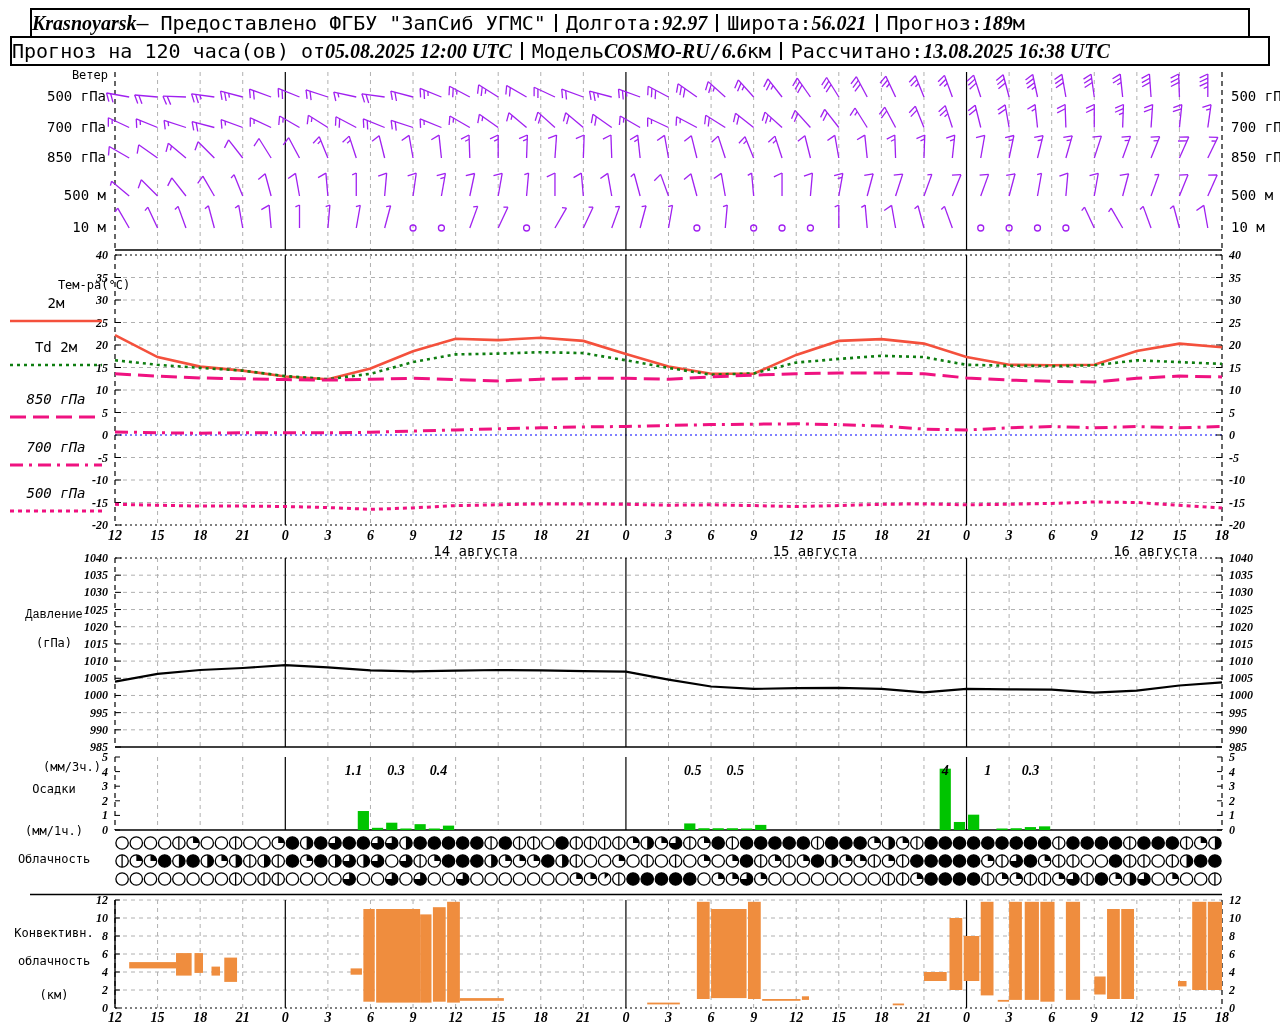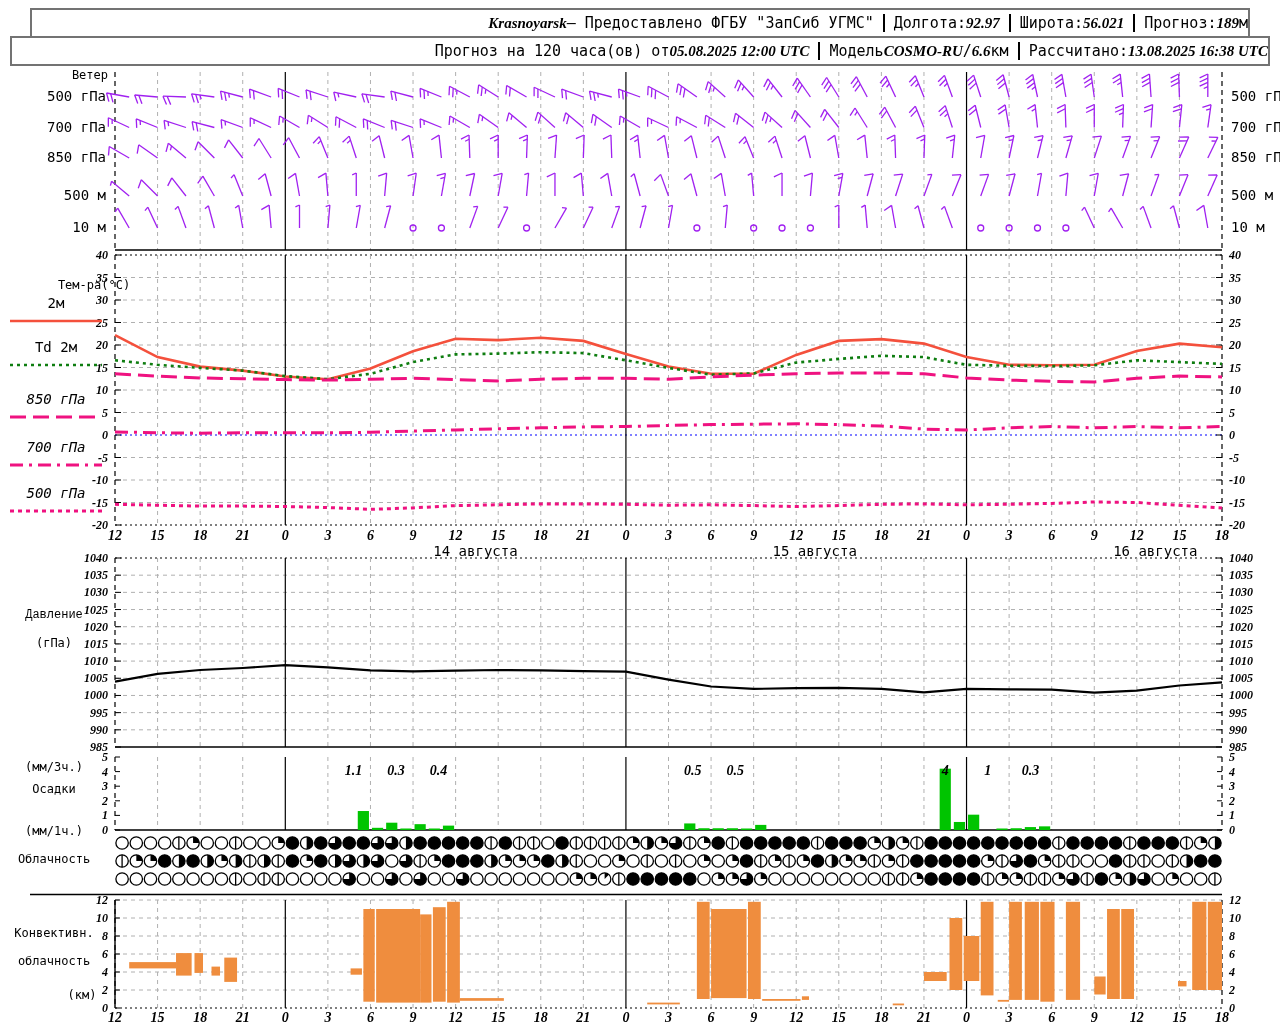--- a/index.html
+++ b/index.html
@@ -1,19 +1,19 @@
 <!DOCTYPE html>
 <html><head>
 <meta charset="utf-8">
 <style>
   html,body{margin:0;padding:0;background:#fff;}
   #canvas{position:relative;width:1280px;height:1024px;background:#fff;overflow:hidden;
           font-family:"DejaVu Sans Mono","Liberation Mono",monospace;color:#000;}
-  .hbox{position:absolute;border:2px solid #737373;display:flex;align-items:center;justify-content:flex-end;
-        font-size:15px;white-space:nowrap;background:#fff;}
+  .hbox{position:absolute;border:2px solid #000000;display:flex;align-items:center;justify-content:flex-start;
+        font-size:20px;white-space:nowrap;background:#fff;}
   .hbox .em{font-family:"Liberation Serif",serif;font-style:italic;font-weight:bold;}
   .hbox .sep{display:inline-block;width:0;border-left:2px solid #000;height:18px;margin:0 9px;vertical-align:middle;}
   .gut{position:absolute;font-size:12px;white-space:nowrap;}
   .gutc{left:0;width:108px;text-align:center;}
   svg{position:absolute;left:0;top:0;}
 </style>
 </head>
 <body>
 
 <div id="canvas">
@@ -45,29 +45,29 @@
       <span class="em">13.08.2025 16:38 UTC</span>
     </div>
 
   <div class="gut" style="left:0;width:108px;text-align:right;top:68px;">Ветер</div>
 
   <div class="gut gutc" style="top:278px;margin-left:40px;">Тем-ра(°C)</div>
 
   <div class="gut gutc" style="top:608px;font-family:Liberation Mono, monospace;">Давление</div>
   <div class="gut gutc" style="top:636px;">(гПа)</div>
 
-  <div class="gut gutc" style="top:760px;">(мм/3ч.)</div>
+  <div class="gut gutc" style="top:760px;padding-left:18px;">(мм/3ч.)</div>
   <div class="gut gutc" style="top:782px;">Осадки</div>
   <div class="gut gutc" style="top:804px;margin-top:20px;">(мм/1ч.)</div>
 
   <div class="gut gutc" style="top:852px;">Облачность</div>
 
   <div class="gut gutc" style="top:926px;">Конвективн.</div>
   <div class="gut gutc" style="top:954px;">облачность</div>
-  <div class="gut gutc" style="top:988px;margin-left:28px;">(км)</div>
+  <div class="gut gutc" style="top:988px;">(км)</div>
 
   <svg id="plot" width="1280" height="1024" viewBox="0 0 1280 1024">
       <g>
         <line x1="115" y1="72" x2="115" y2="250" stroke="#000" stroke-width="1.2" stroke-dasharray="5 4"></line>
         <line x1="157.57692307692307" y1="72" x2="157.57692307692307" y2="250" stroke="#b0b0b0" stroke-width="1" stroke-dasharray="4 4"></line>
         <line x1="200.15384615384613" y1="72" x2="200.15384615384613" y2="250" stroke="#b0b0b0" stroke-width="1" stroke-dasharray="4 4"></line>
         <line x1="242.73076923076923" y1="72" x2="242.73076923076923" y2="250" stroke="#b0b0b0" stroke-width="1" stroke-dasharray="4 4"></line>
         <line x1="285.30769230769226" y1="72" x2="285.30769230769226" y2="250" stroke="#000" stroke-width="1.2"></line>
         <line x1="327.88461538461536" y1="72" x2="327.88461538461536" y2="250" stroke="#b0b0b0" stroke-width="1" stroke-dasharray="4 4"></line>
         <line x1="370.46153846153845" y1="72" x2="370.46153846153845" y2="250" stroke="#b0b0b0" stroke-width="1" stroke-dasharray="4 4"></line>

